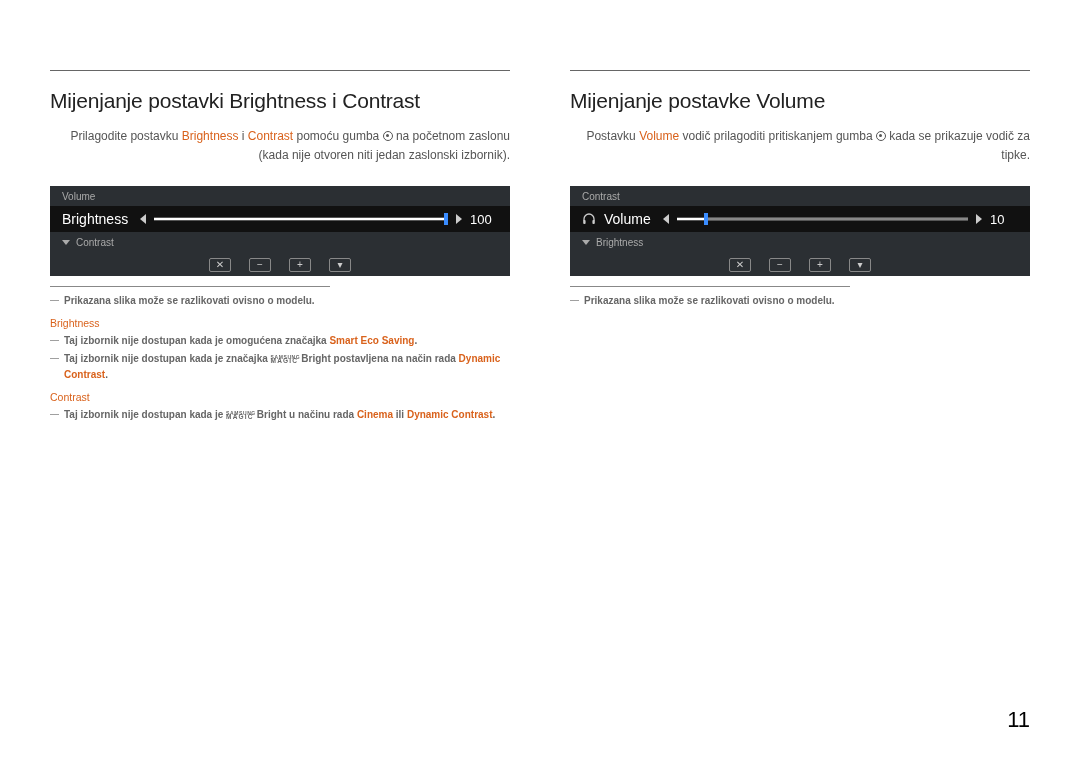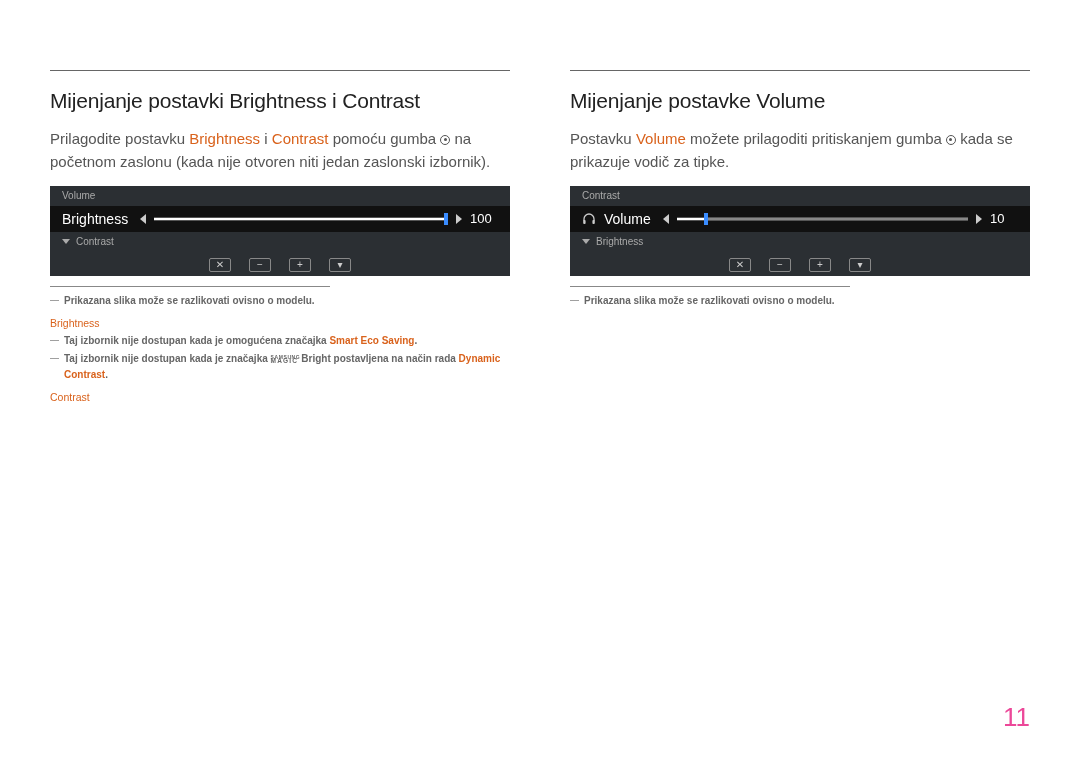--- a/index.html
+++ b/index.html
@@ -25,24 +25,25 @@
     margin-bottom: 18px;
   }
   h2 {
     font-size: 21px;
     font-weight: 400;
     color: #222;
     margin-bottom: 14px;
     letter-spacing: -0.2px;
   }
   .intro {
-    font-size: 15px;
+    font-size: 12px;
     line-height: 1.55;
     color: #555;
-    margin-bottom: 12px;
+    margin-bottom: 22px;
+    text-align: right;
   }
   .orange { color: #d9621c; }
   .jog {
     display: inline-block;
     width: 10px; height: 10px;
     border: 1.4px solid #555;
     border-radius: 50%;
     position: relative;
     vertical-align: -1px;
   }
@@ -188,22 +189,22 @@
     text-align: left;
     margin-right: 1px;
   }
   .magic-stack .t { font-size:5px; display:block; letter-spacing:0.6px;}
   .magic-stack .b { font-size:6.5px; display:block; letter-spacing:1.2px;}
 
   .page-num {
     position: absolute;
     right: 50px;
     bottom: 30px;
-    font-size: 26px;
-    color: #ec4899;
+    font-size: 22px;
+    color: #000000;
     font-weight: 300;
   }
 </style>
 </head>
 <body>
 
 <div class="page">
 
   <div class="col">
     <div class="toprule"></div>
@@ -243,27 +244,30 @@
 
     <p class="subhead">Brightness</p>
     <p class="note">
       <span>Taj izbornik nije dostupan kada je omogućena značajka </span><span class="orange">Smart Eco Saving</span>.
     </p>
     <p class="note">
       <span>Taj izbornik nije dostupan kada je značajka </span><span class="magic-stack"><span class="t">SAMSUNG</span><span class="b">MAGIC</span></span><span>Bright</span><span> postavljena na način rada </span><span class="orange">Dynamic Contrast</span>.
     </p>
 
     <p class="subhead">Contrast</p>
+    <p class="note">
+      <span>Taj izbornik nije dostupan kada je </span><span class="magic-stack"><span class="t">SAMSUNG</span><span class="b">MAGIC</span></span><span>Bright</span><span> u načinu rada </span><span class="orange">Cinema</span><span> ili </span><span class="orange">Dynamic Contrast</span>.
+    </p>
   </div>
 
   <div class="col">
     <div class="toprule"></div>
     <h2>Mijenjanje postavke Volume</h2>
     <p class="intro">
-      <span>Postavku </span><span class="orange">Volume</span><span> možete prilagoditi pritiskanjem gumba </span><span class="jog"></span><span> kada se prikazuje vodič za tipke.</span>
+      <span>Postavku </span><span class="orange">Volume</span><span> vodič prilagoditi pritiskanjem gumba </span><span class="jog"></span><span> kada se prikazuje vodič za tipke.</span>
     </p>
 
     <div class="osd">
       <div class="osd-row">
         <span>Contrast</span>
       </div>
       <div class="osd-main">
         <span class="hp-icon">
           <svg width="14" height="14" viewBox="0 0 14 14">
               <path d="M2 9 V7 a5 5 0 0 1 10 0 V9" fill="none" stroke="#ccc" stroke-width="1.3"></path>

